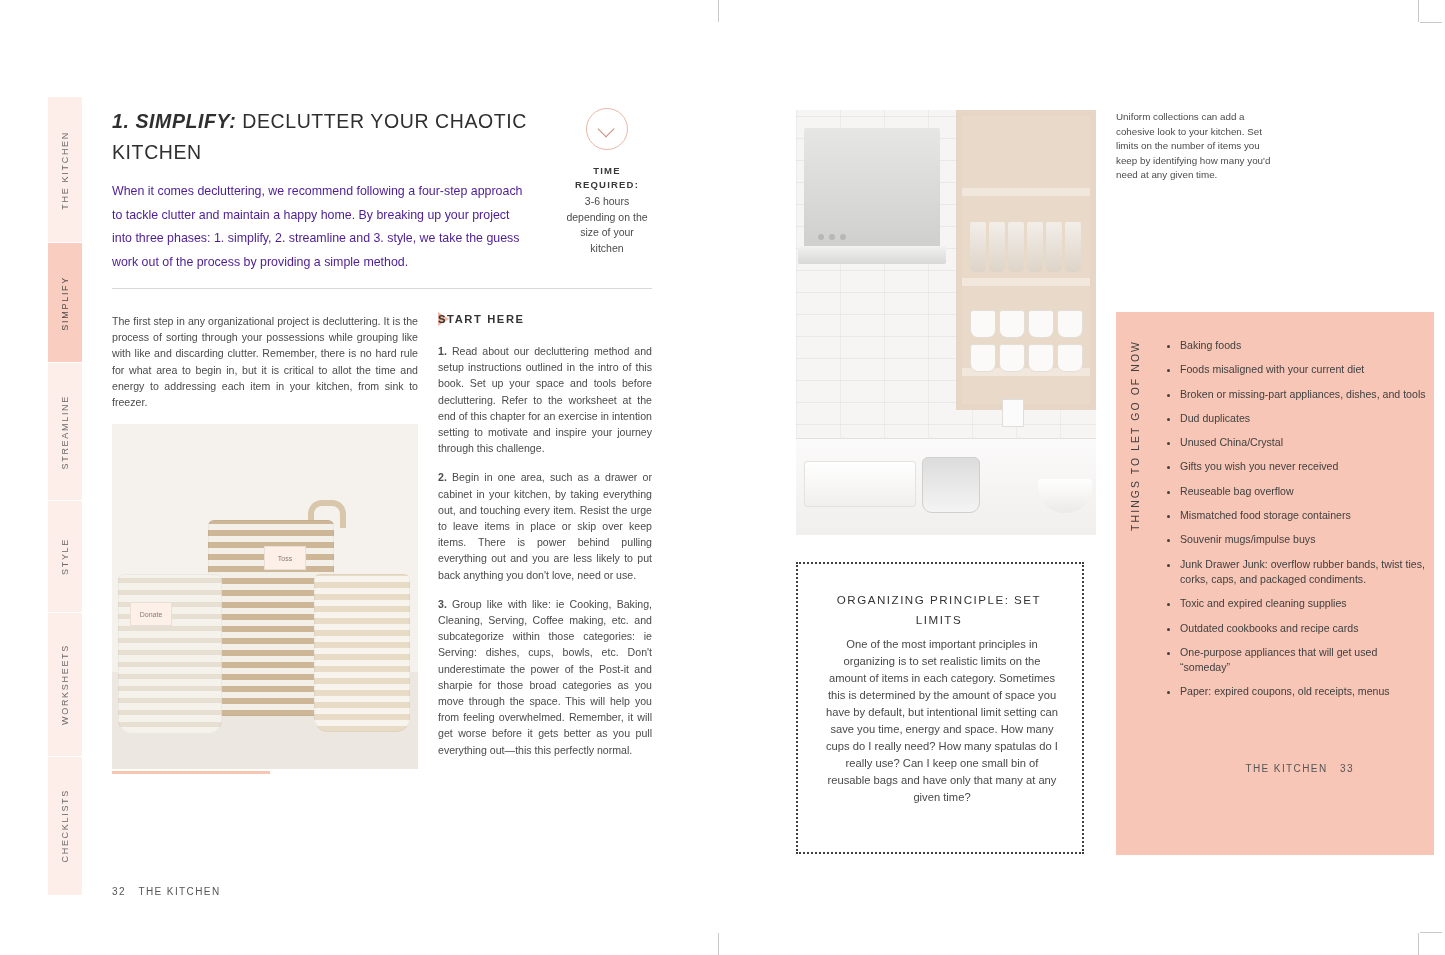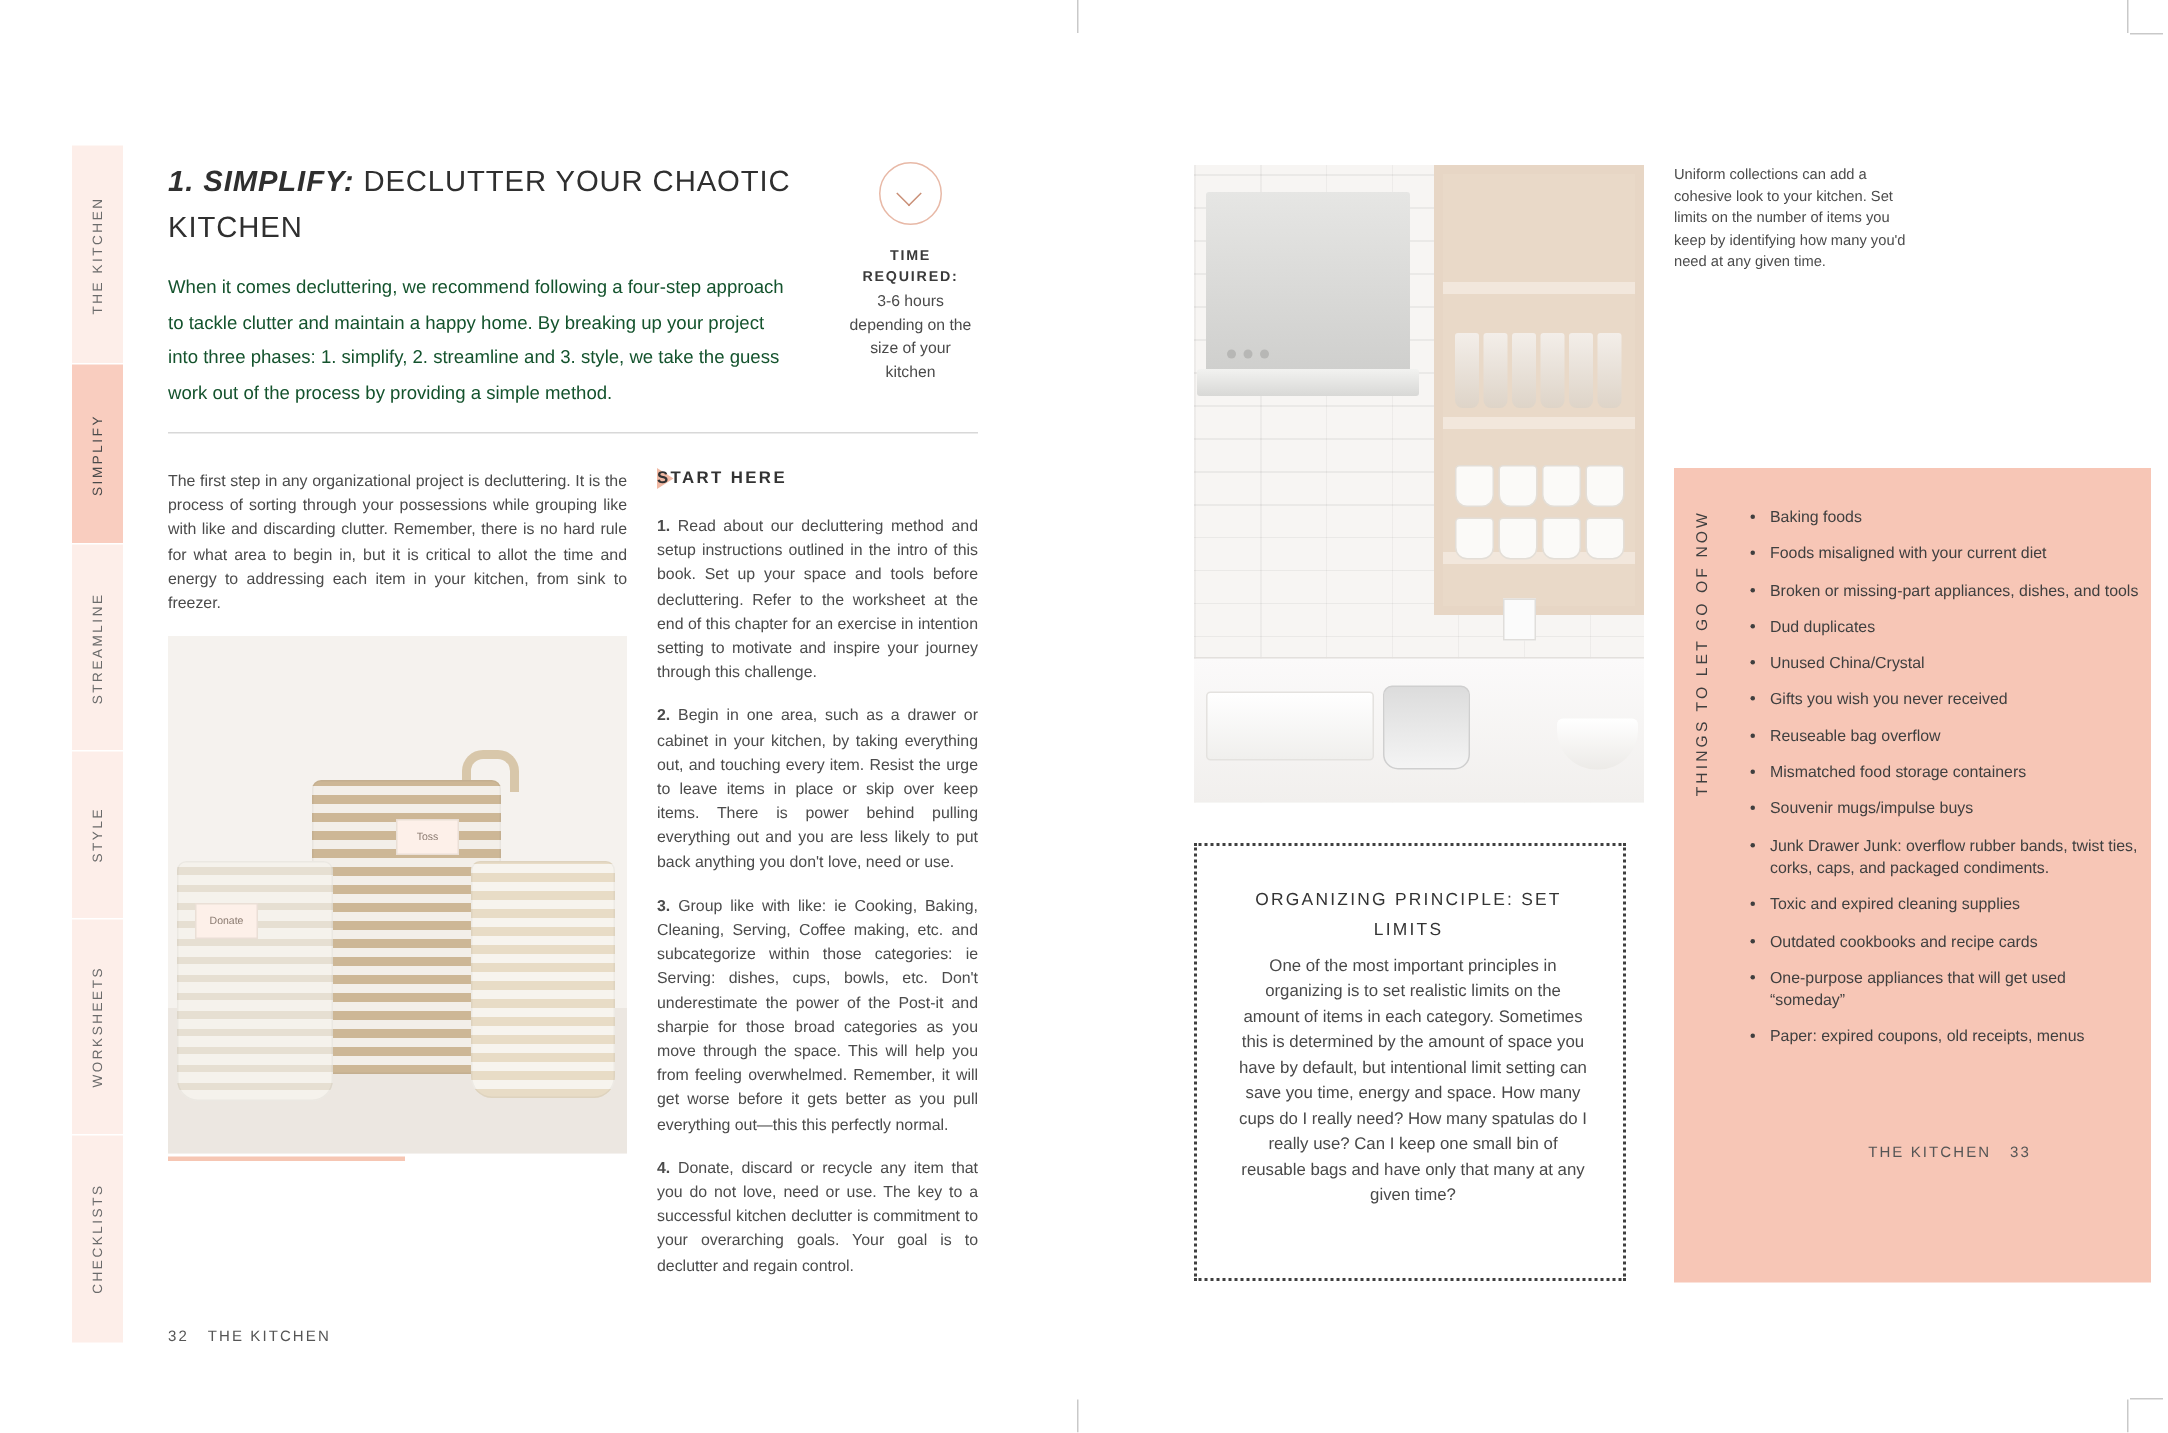--- a/index.html
+++ b/index.html
@@ -118,21 +118,21 @@
   }
 
   
   .intro {
     position: absolute;
     left: 16px;
     top: 180px;
     width: 412px;
     font-size: 12.4px;
     line-height: 23.5px;
-    color: #14532d;
+    color: #4c1d95;
   }
 
   .rule {
     position: absolute;
     left: 16px;
     top: 288px;
     width: 540px;
     height: 1px;
     background: #d8d8d8;
   }
@@ -458,21 +458,20 @@
 
     <div class="caption-bar"></div>
 
     <div class="tri"></div>
     <div class="start-head">START HERE</div>
 
     <div class="rcol">
       <p><b>1.</b><span> Read about our decluttering method and setup instructions outlined in the intro of this book. Set up your space and tools before decluttering. Refer to the worksheet at the end of this chapter for an exercise in intention setting to motivate and inspire your journey through this challenge.</span></p>
       <p><b>2.</b><span> Begin in one area, such as a drawer or cabinet in your kitchen, by taking everything out, and touching every item. Resist the urge to leave items in place or skip over keep items. There is power behind pulling everything out and you are less likely to put back anything you don't love, need or use.</span></p>
       <p><b>3.</b><span> Group like with like: ie Cooking, Baking, Cleaning, Serving, Coffee making, etc. and subcategorize within those categories: ie Serving: dishes, cups, bowls, etc. Don't underestimate the power of the Post-it and sharpie for those broad categories as you move through the space. This will help you from feeling overwhelmed. Remember, it will get worse before it gets better as you pull everything out—this this perfectly normal.</span></p>
-      <p><b>4.</b><span> Donate, discard or recycle any item that you do not love, need or use. The key to a successful kitchen declutter is commitment to your overarching goals. Your goal is to declutter and regain control.</span></p>
     </div>
 
     <div class="folio folio-left">
       <span class="num">32</span>
       &nbsp;&nbsp;<span>THE KITCHEN</span>
     </div>
   </div>
 
   <div class="page-right">
 

